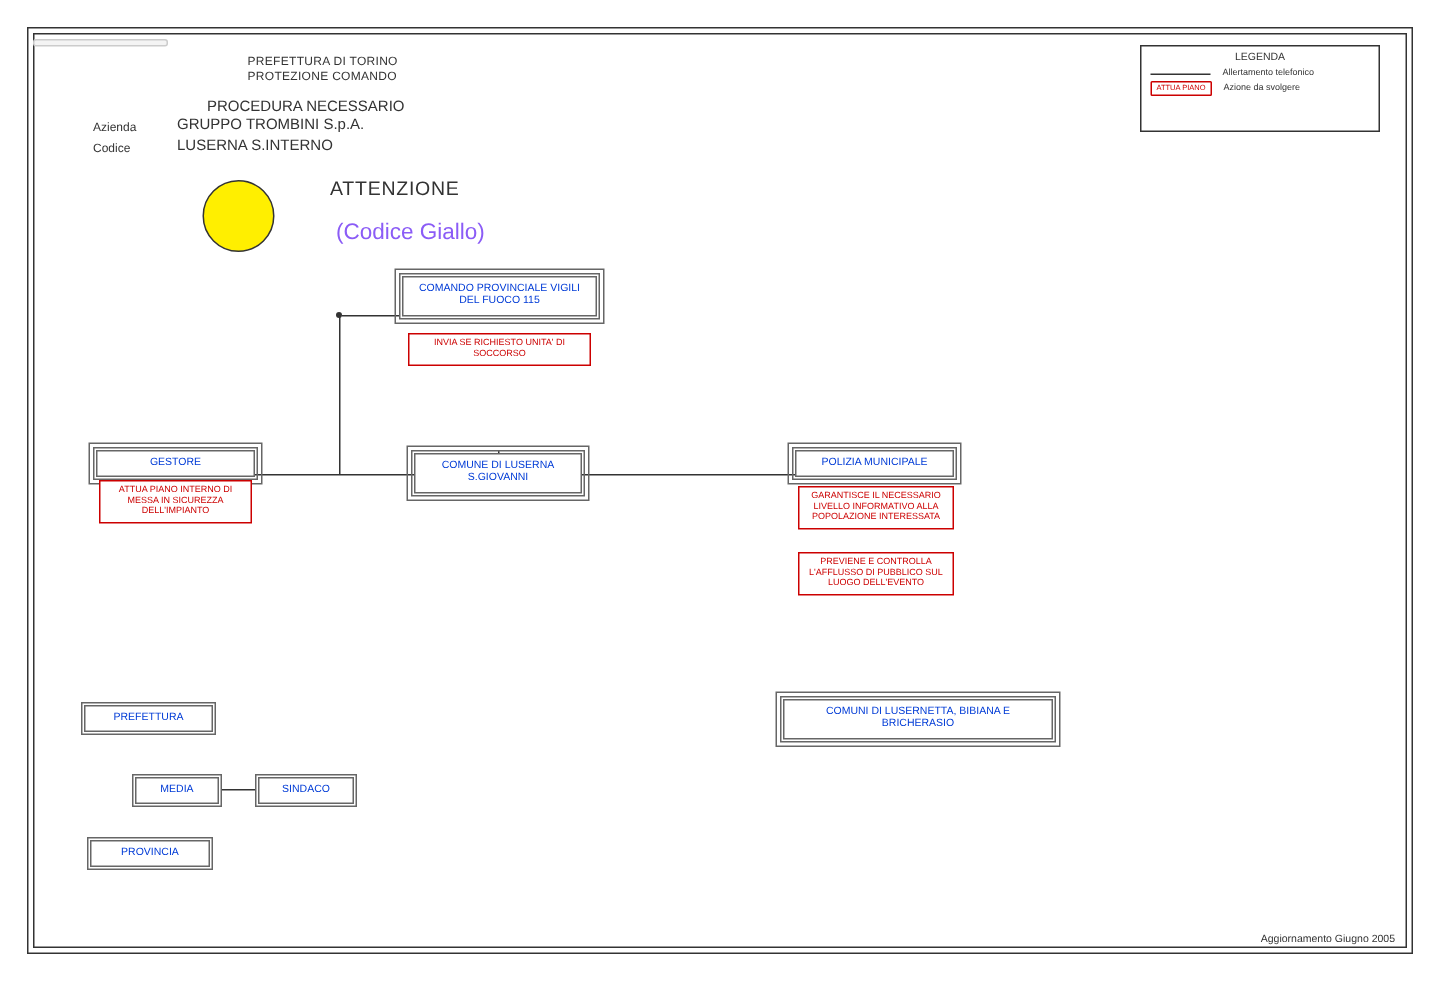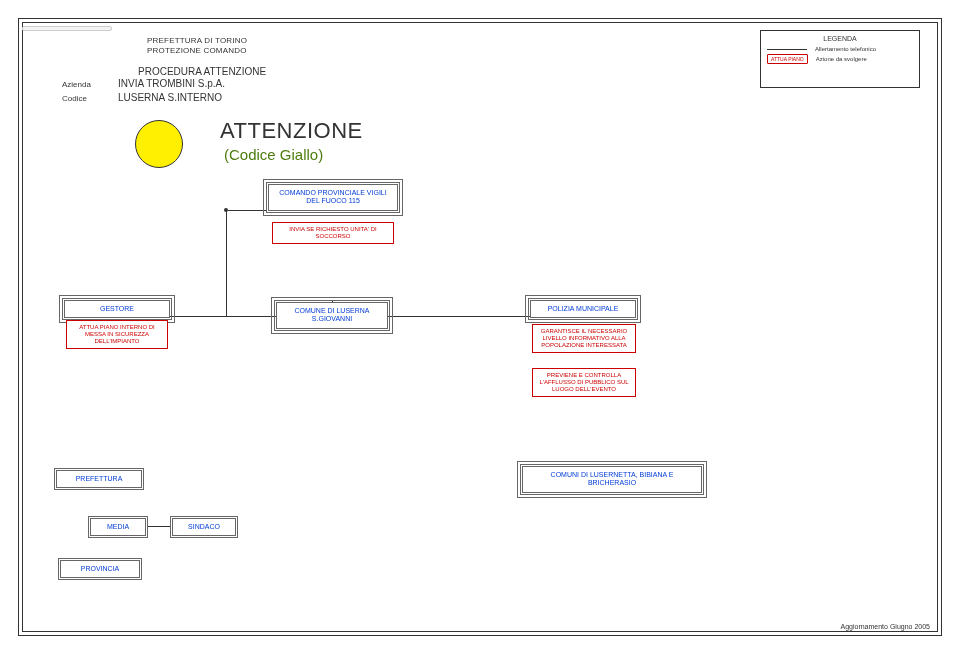--- a/index.html
+++ b/index.html
@@ -1,36 +1,36 @@
 <!DOCTYPE html>
 <html><head>
 <meta charset="utf-8">
 <style>
   *{box-sizing:border-box;margin:0;padding:0}
   html,body{width:960px;height:654px;font-family:Verdana,Geneva,sans-serif;background:#fff}
   .sheet{position:absolute;left:18px;top:18px;right:18px;bottom:18px;border:1px solid #333}
   .inner{position:absolute;left:3px;top:3px;right:3px;bottom:3px;border:1px solid #333}
   .drop-bar{position:absolute;left:22px;top:26px;width:90px;height:5px;background:#f4f4f4;border:1px solid #ccc;border-radius:2px}
-  .hdr{position:absolute;left:147px;top:36px;font-size:8px;color:#333;line-height:1.25}
+  .hdr{position:absolute;left:165px;top:36px;font-size:8px;color:#333;line-height:1.25}
   .hdr .pre{letter-spacing:.2px}
   .proc{position:absolute;left:138px;top:66px;font-size:10px;color:#333}
   .lab{position:absolute;font-size:8px;color:#333}
   .lab.az{left:62px;top:80px}
   .lab.co{left:62px;top:94px}
   .val{position:absolute;font-size:10px;color:#333}
   .val.az{left:118px;top:78px}
   .val.co{left:118px;top:92px}
   .legenda{position:absolute;right:40px;top:30px;width:160px;height:58px;border:1px solid #333;padding:4px 6px;font-size:7px;color:#333}
   .legenda .ttl{text-align:center;font-size:7px;margin-bottom:4px}
   .legenda .row{display:flex;align-items:center;gap:8px;margin:2px 0}
   .legenda .line{width:40px;height:0;border-top:1px solid #333}
   .legenda .pill{border:1px solid #c00;color:#c00;font-size:5px;padding:1px 3px;border-radius:1px}
   .legenda .txt{font-size:6px}
-  .attn{position:absolute;left:220px;top:118px;font-size:22px;color:#333;letter-spacing:.5px}
-  .code{position:absolute;left:224px;top:146px;font-size:15px;color:#4d7c0f}
+  .attn{position:absolute;left:220px;top:118px;font-size:13px;color:#333;letter-spacing:.5px}
+  .code{position:absolute;left:224px;top:146px;font-size:15px;color:#8b5cf6}
   .dot-yellow{position:absolute;left:135px;top:120px;width:48px;height:48px;border-radius:50%;background:#ffef00;border:1px solid #333}
   .dot-tiny{position:absolute;left:224px;top:208px;width:4px;height:4px;border-radius:50%;background:#333}
   .box{position:absolute;background:#fff;border:1px solid #666;text-align:center;padding:4px 6px;font-size:7px;color:#003bd6;line-height:1.2}
   .box.double::after{content:"";position:absolute;inset:-3px;border:1px solid #666;pointer-events:none}
   .box.triple::before{content:"";position:absolute;inset:-3px;border:1px solid #666;pointer-events:none}
   .box.triple::after{content:"";position:absolute;inset:-6px;border:1px solid #666;pointer-events:none}
   .action{position:absolute;background:#fff;border:1px solid #c00;color:#c00;font-size:6px;text-align:center;padding:3px 4px;line-height:1.15}
   
   .box.cmd{left:268px;top:184px;width:130px}
   .action.soccorso{left:272px;top:222px;width:122px}
@@ -60,24 +60,24 @@
   <div class="inner"></div>
 </div>
 
 <div class="drop-bar"></div>
 
 <div class="hdr">
   <div class="pre">PREFETTURA DI TORINO</div>
   <div class="pre">PROTEZIONE COMANDO</div>
 </div>
 
-<div class="proc">PROCEDURA ATTENZIONE</div>
+<div class="proc">PROCEDURA NECESSARIO</div>
 <div class="lab az">Azienda</div>
 <div class="lab co">Codice</div>
-<div class="val az">INVIA TROMBINI S.p.A.</div>
+<div class="val az">GRUPPO TROMBINI S.p.A.</div>
 <div class="val co">LUSERNA S.INTERNO</div>
 
 <div class="legenda">
   <div class="ttl">LEGENDA</div>
   <div class="row">
     <div class="line"></div>
     <div class="txt">Allertamento telefonico</div>
   </div>
   <div class="row">
     <div class="pill">ATTUA PIANO</div>

